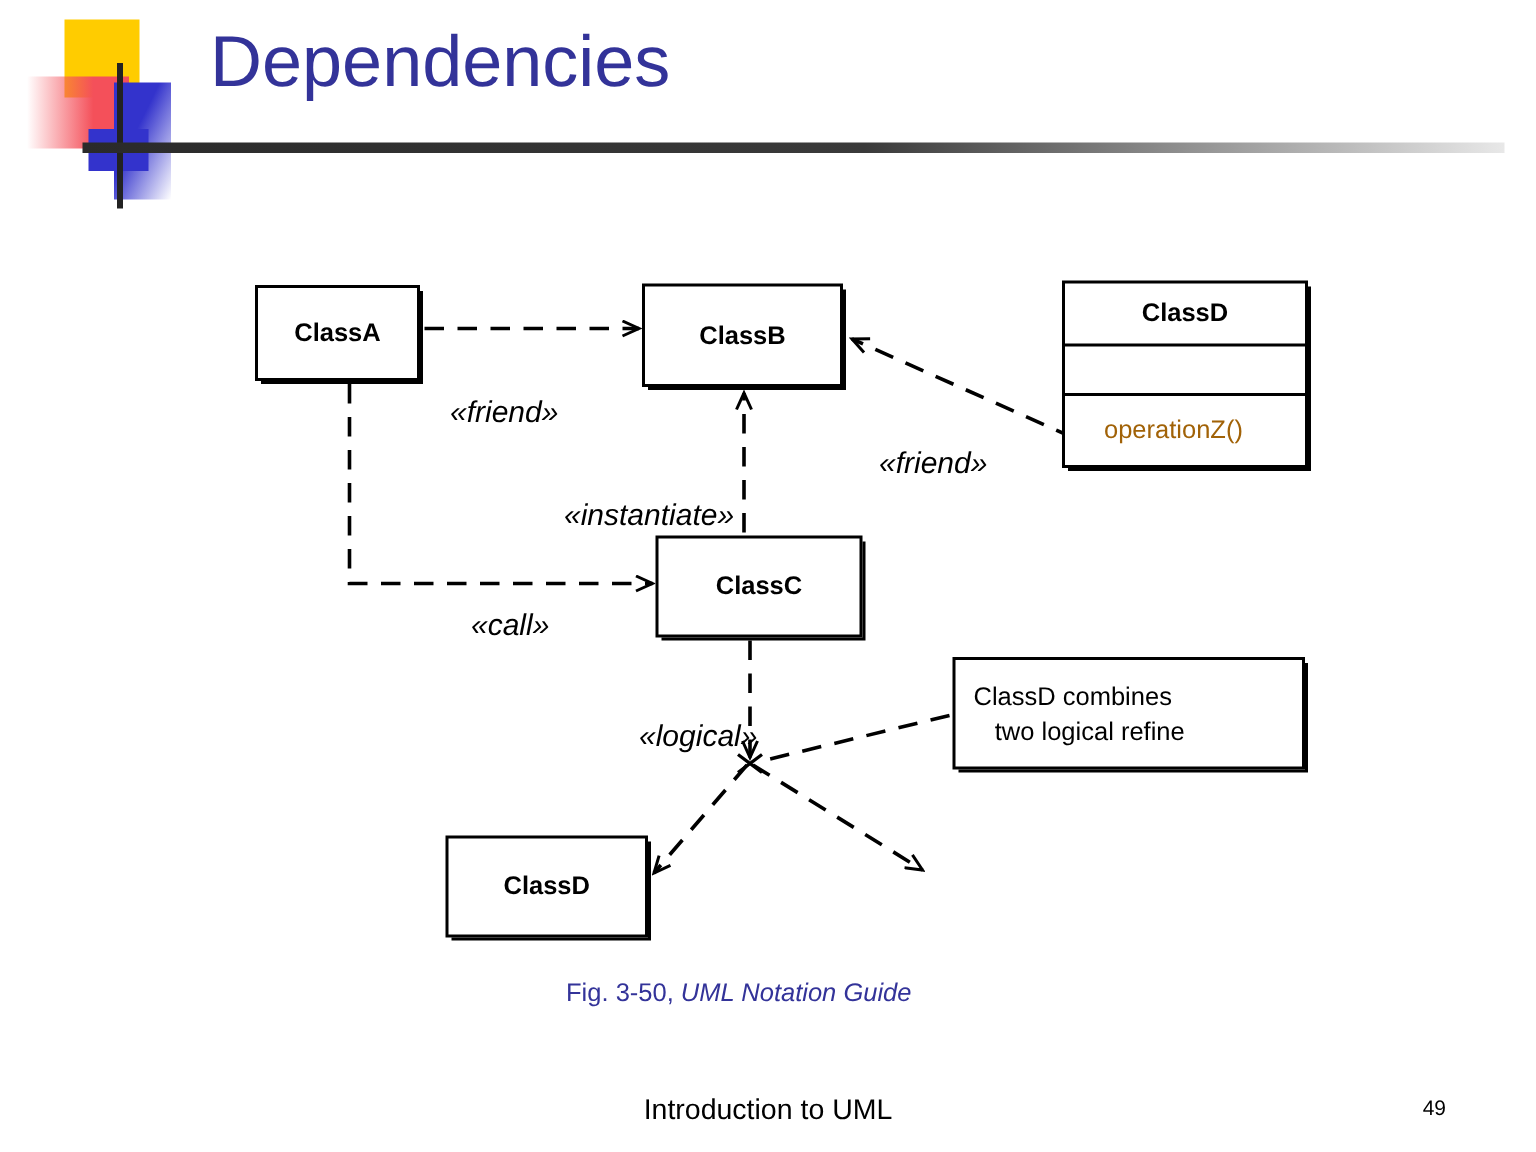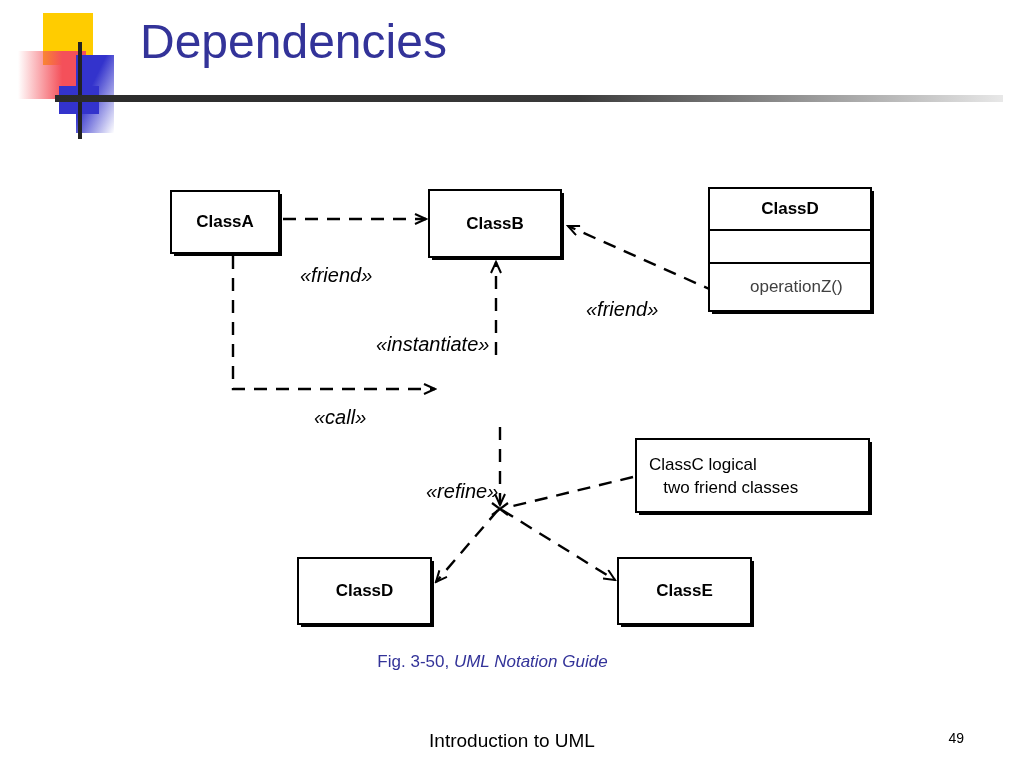--- a/index.html
+++ b/index.html
@@ -73,21 +73,21 @@
   }
   .cls .compartment {
     box-sizing: border-box;
     width: 100%;
     display: flex;
     align-items: center;
   }
   .cls .compartment.sep { border-top: 2px solid #000000; }
   .cls .compartment.center { justify-content: center; }
   .cls .op {
-    font-size: 17px; color: #404040; padding-left: 40px;
+    font-size: 17px; color: #a16207; padding-left: 26px;
   }
 
   
   #note {
     position: absolute;
     box-sizing: border-box;
     background: #ffffff;
     box-shadow: 3px 3px 0 -1px #000000;
   }
   #note .note-text {
@@ -202,41 +202,41 @@
   <div class="cls" style="left:708px; top:187px; width:164px; height:125px;">
     <div class="compartment center" style="height:40px;">
       <div class="cname">ClassD</div>
     </div>
     <div class="compartment sep" style="height:33px;"></div>
     <div class="compartment sep" style="height:48px;">
       <div class="op">operationZ()</div>
     </div>
   </div>
 
+  <div class="cls simple" style="left:437px; top:357px; width:138px; height:68px;">
+    <div class="cname">ClassC</div>
+  </div>
 
   <div class="cls simple" style="left:297px; top:557px; width:135px; height:68px;">
     <div class="cname">ClassD</div>
   </div>
 
-  <div class="cls simple" style="left:617px; top:557px; width:135px; height:68px;">
-    <div class="cname">ClassE</div>
-  </div>
 
   <div id="note" style="left:635px; top:438px; width:235px; height:75px;
          border-left:2px solid #000; border-bottom:2px solid #000; border-top:2px solid #000;
          border-right:2px solid #000;">
-    <div class="note-text">ClassC logical</div>
-    <div class="note-text" style="top:37px;">   two friend classes</div>
+    <div class="note-text">ClassD combines</div>
+    <div class="note-text" style="top:37px;">   two logical refine</div>
   </div>
 
   <div class="stereo" style="left:300px; top:228px;">«friend»</div>
   <div class="stereo" style="left:586px; top:262px;">«friend»</div>
   <div class="stereo" style="left:376px; top:297px;">«instantiate»</div>
   <div class="stereo" style="left:314px; top:370px;">«call»</div>
-  <div class="stereo" style="left:426px; top:444px;">«refine»</div>
+  <div class="stereo" style="left:426px; top:444px;">«logical»</div>
 
   <div id="caption">
     <span>Fig. 3-50, </span><span class="italic">UML Notation Guide</span>
   </div>
 
   <div id="footer-text">Introduction to UML</div>
   <div id="footer-page">49</div>
 
 </div>
 

